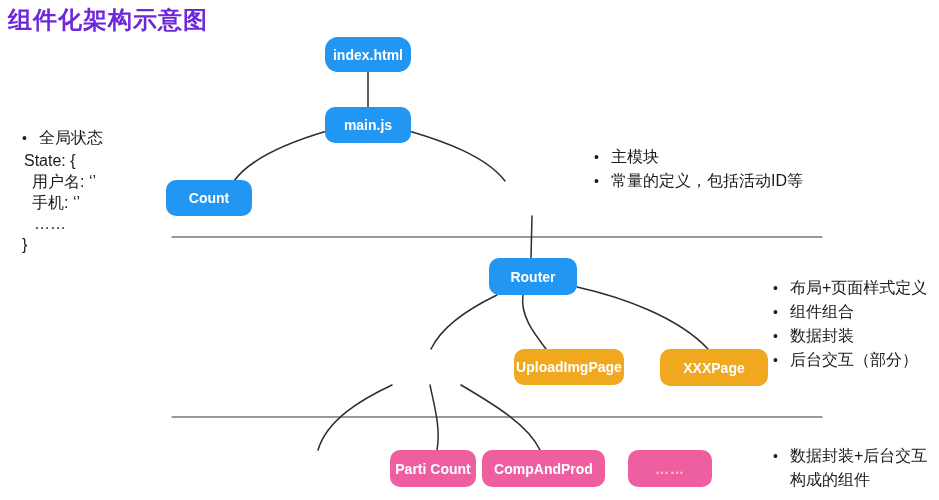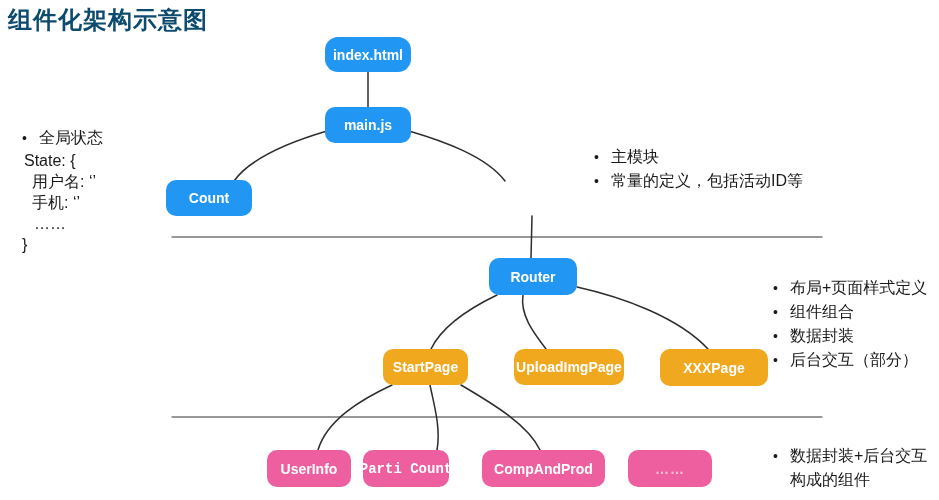--- a/index.html
+++ b/index.html
@@ -14,21 +14,21 @@
     height: 500px;
     background: #ffffff;
     overflow: hidden;
   }
   .page-title {
     position: absolute;
     left: 8px;
     top: 4px;
     font-size: 24px;
     font-weight: 700;
-    color: #0c4a6e;
+    color: #6d28d9;
     letter-spacing: 1px;
   }
   svg.edges {
     position: absolute;
     left: 0;
     top: 0;
     width: 939px;
     height: 500px;
   }
   svg.edges path, svg.edges line {
@@ -100,26 +100,24 @@
     <path d="M392,385 C360,400 327,420 318,450"></path>
     <path d="M430,385 C434,405 441,428 437,450"></path>
     <path d="M461,385 C495,405 528,425 540,450"></path>
   </svg>
 
   <div class="node blue" style="left:325px; top:37px; width:86px; height:35px;border-radius:13px;">index.html</div>
   <div class="node blue" style="left:325px; top:107px; width:86px; height:36px;">main.js</div>
   <div class="node blue" style="left:166px; top:180px; width:86px; height:36px;">Count</div>
   <div class="node blue" style="left:489px; top:258px; width:88px; height:37px;">Router</div>
 
-  <div class="node orange" style="left:383px; top:349px; width:85px; height:36px;">StartPage</div>
   <div class="node orange" style="left:514px; top:349px; width:110px; height:36px;">UploadImgPage</div>
   <div class="node orange" style="left:660px; top:349px; width:108px; height:37px;">XXXPage</div>
 
-  <div class="node pink" style="left:267px; top:450px; width:84px; height:37px;">UserInfo</div>
-  <div class="node pink" style="left:363px; top:450px; width:86px; height:37px;font-family:Liberation Mono, monospace;">Parti Count</div>
+  <div class="node pink" style="left:390px; top:450px; width:86px; height:37px;">Parti Count</div>
   <div class="node pink" style="left:482px; top:450px; width:123px; height:37px;">CompAndProd</div>
   <div class="node pink dots" style="left:628px; top:450px; width:84px; height:37px;">……</div>
 
   <div class="note" style="left:22px; top:126px;">
     <div class="note-item">
       <span class="bullet">•</span>
       <span>全局状态</span>
     </div>
     <div class="code-line">State: {</div>
     <div class="code-line ind1">用户名: ‘’</div>

